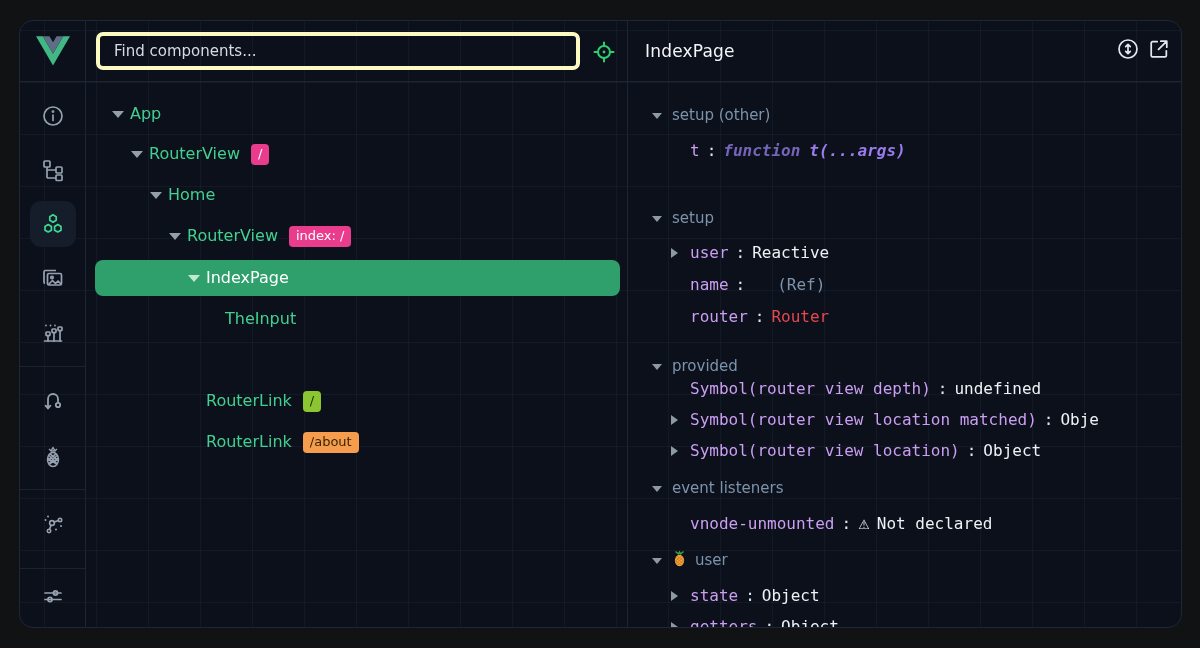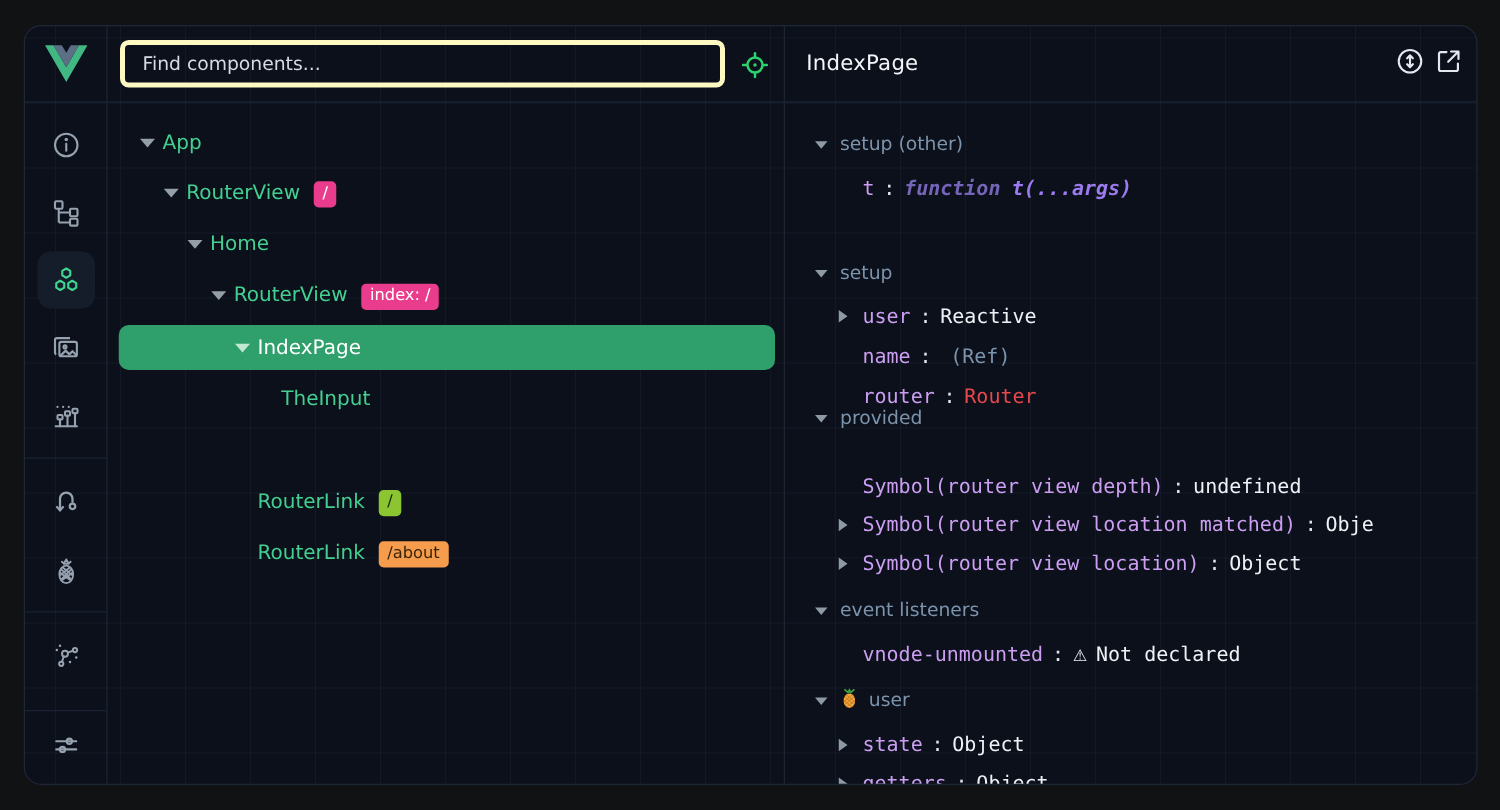--- a/index.html
+++ b/index.html
@@ -61,21 +61,21 @@
     border-top:5px solid transparent; border-bottom:5px solid transparent; border-left:7px solid #8e99a6; cursor:pointer; }
   .irow .slabel { position:absolute; left:45px; color:#7c93ac; font-size:15px; }
   .irow .pcontent { position:absolute; left:63px; font-family:"DejaVu Sans Mono","Liberation Mono",monospace; font-size:16px; }
   .ikey { color:#cb9ef2; }
   .icolon { color:#dfe5ec; margin:0 7px; }
   .ival.white { color:#eef2f6; font-weight:500; }
   .ival.muted { color:#7c93ac; }
   .ival.red   { color:#e5484d; }
   .fkw  { color:#7565b9; font-style:italic; font-weight:700; }
   .fsig { color:#9c7bf0; font-style:italic; font-weight:700; margin-left:9px; }
-  .ref-gap { margin-left:8px; }
+  .ref-gap { margin-left:25px; }
   .warn-glyph { color:#e9edf2; font-size:13px; margin-right:7px; font-family:"DejaVu Sans",sans-serif; }
   .pinia-emoji { display:inline-block; vertical-align:-2px; margin-right:8px; }
 
   svg { display:block; }
 </style>
 </head>
 <body>
 
 <div class="app">
 
@@ -264,21 +264,21 @@
   </div>
 
   <div class="irow" style="top:249px">
     <span class="pcontent"><span class="ikey">name</span><span class="icolon">:</span><span class="ival muted ref-gap">(Ref)</span></span>
   </div>
 
   <div class="irow" style="top:281px">
     <span class="pcontent"><span class="ikey">router</span><span class="icolon">:</span><span class="ival red">Router</span></span>
   </div>
 
-  <div class="irow" style="top:298px">
+  <div class="irow" style="top:330px">
     <span class="xd"></span>
     <span class="slabel">provided</span>
   </div>
 
   <div class="irow" style="top:353px">
     <span class="pcontent"><span class="ikey">Symbol(router view depth)</span><span class="icolon">:</span><span class="ival white">undefined</span></span>
   </div>
 
   <div class="irow" style="top:384px">
     <span class="xr"></span>

